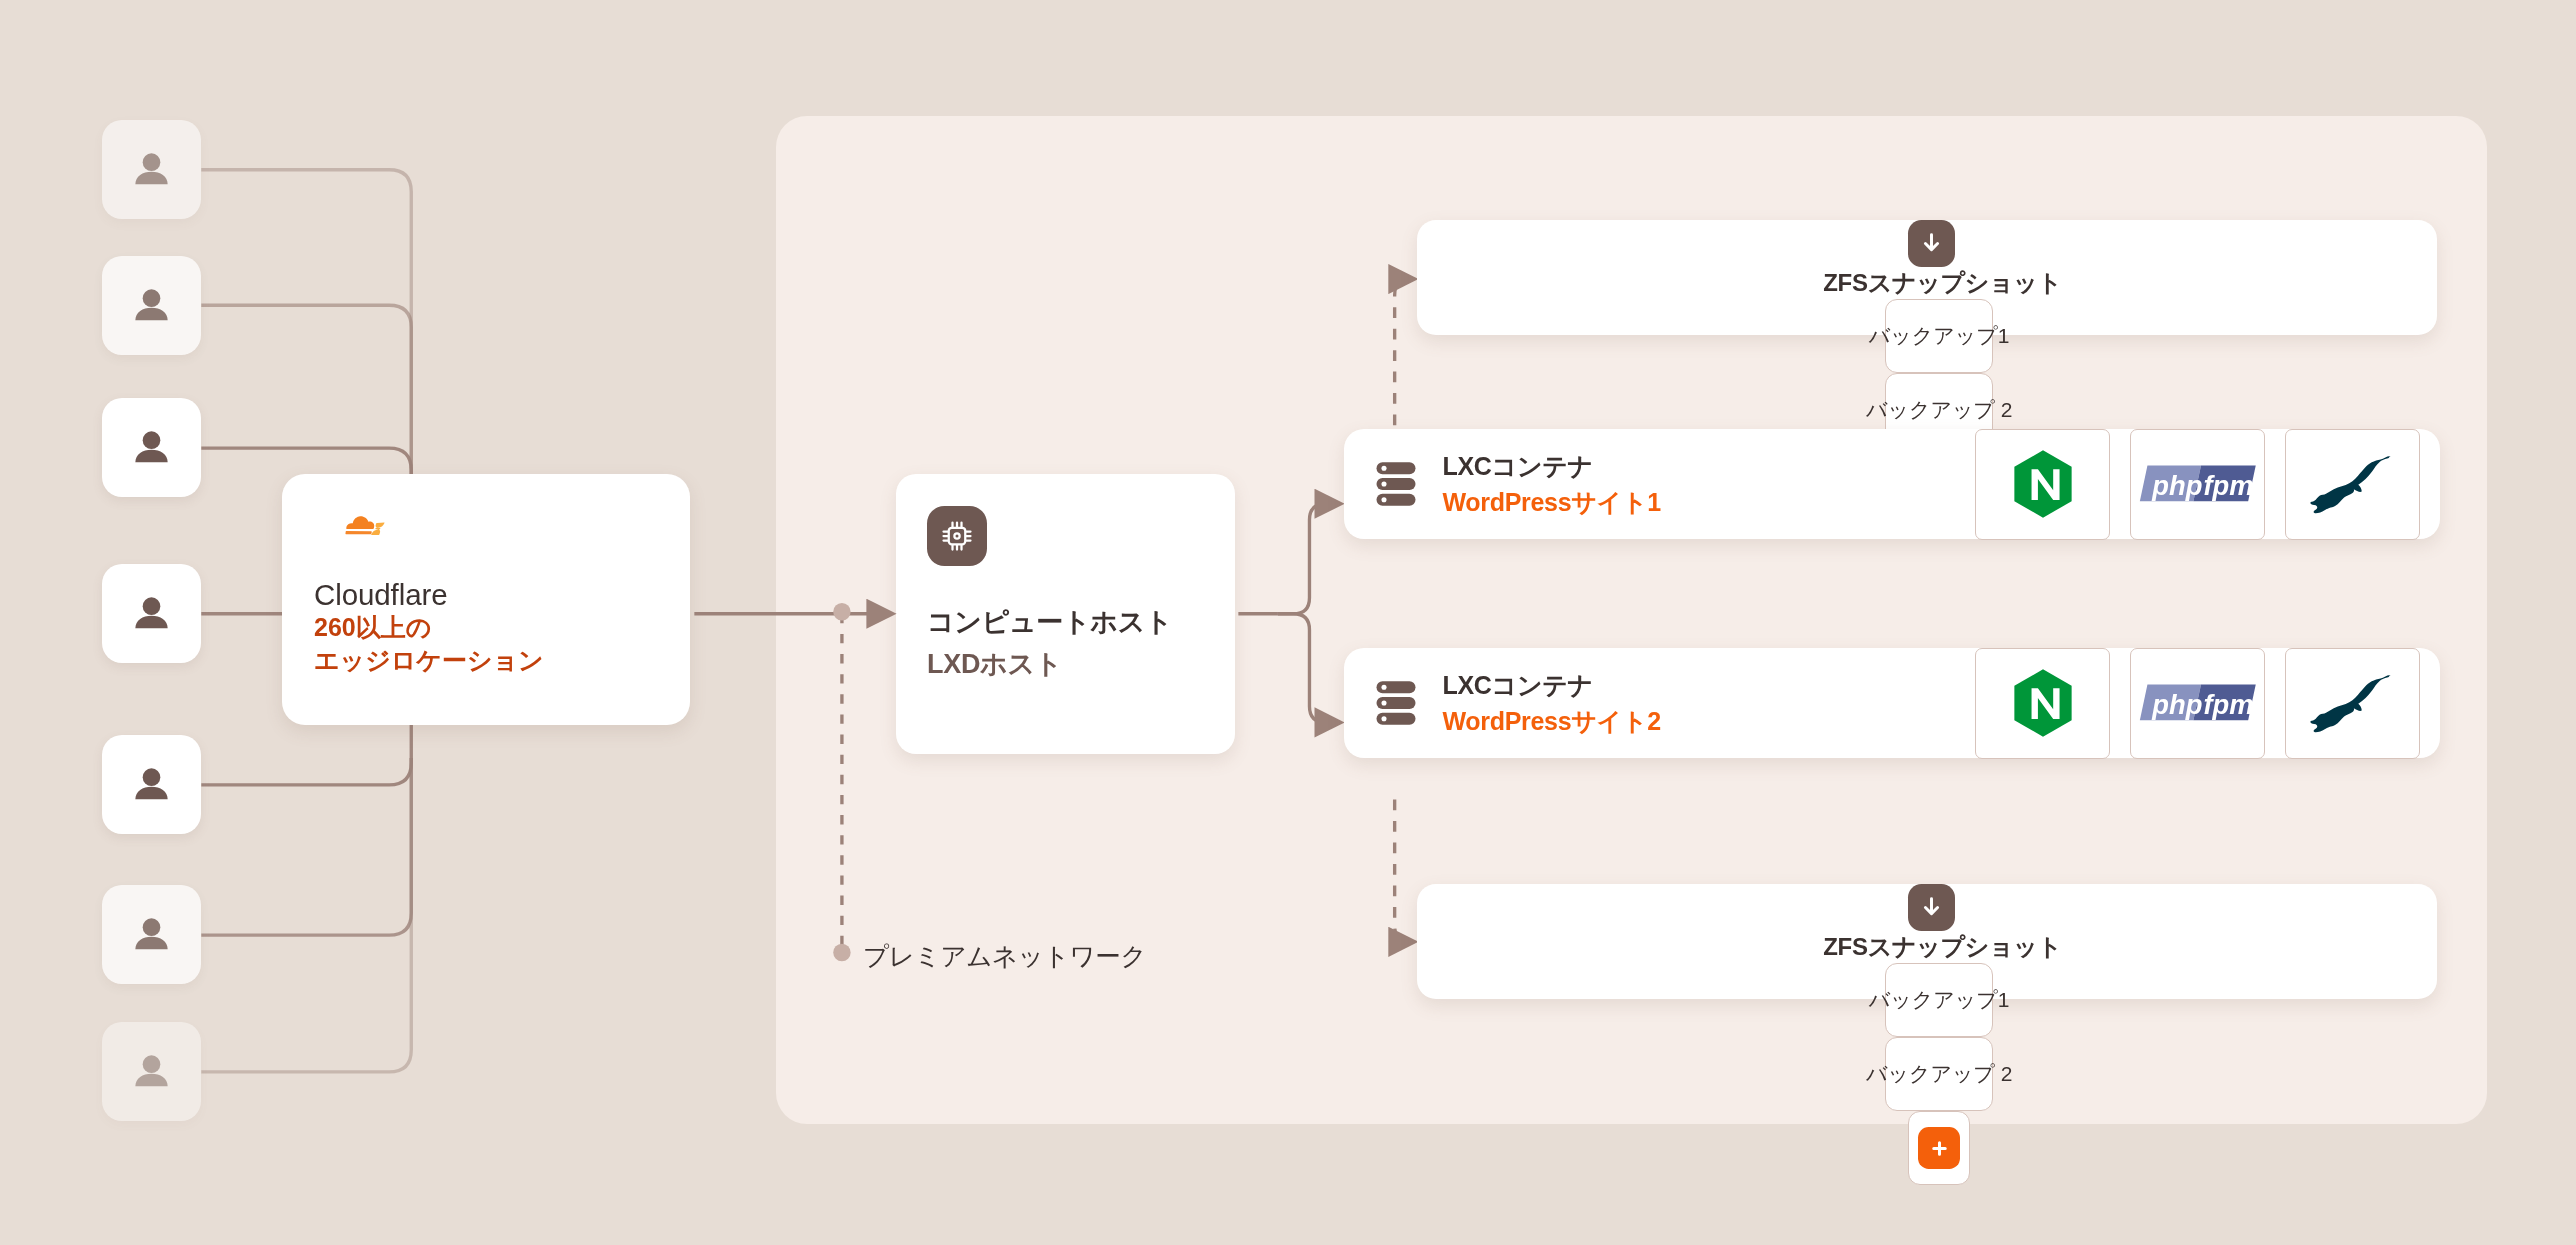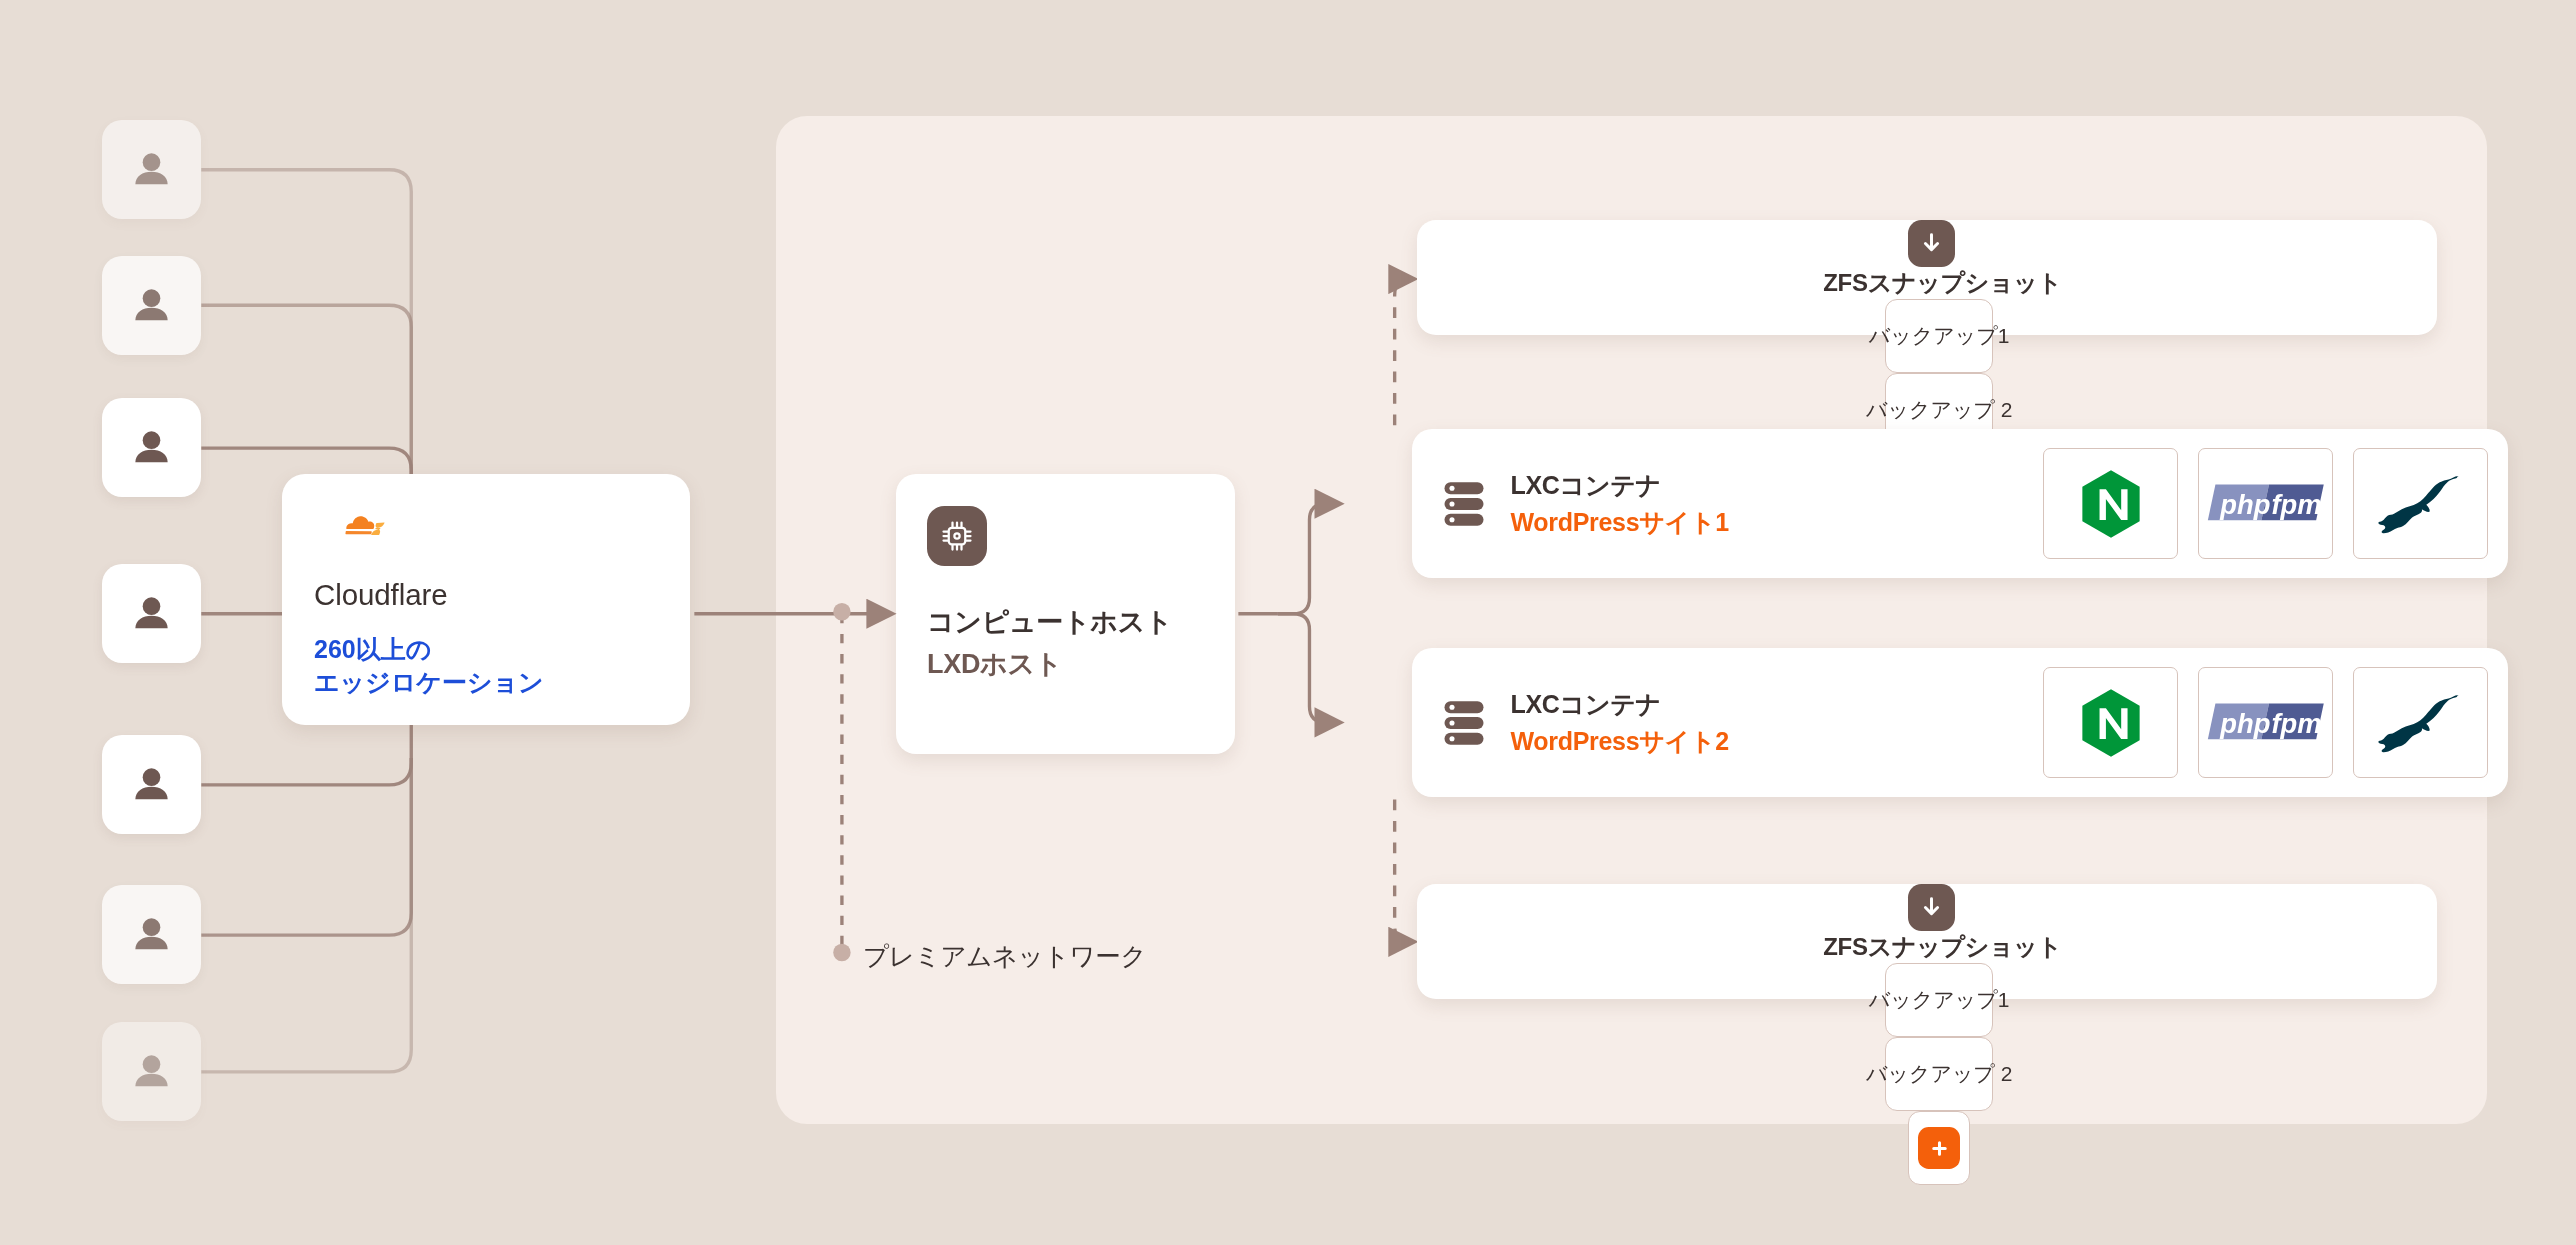--- a/index.html
+++ b/index.html
@@ -78,24 +78,24 @@
   }
   #cloudflare-logo { width: 87px; height: 38px; display:block; margin-bottom: 31px; }
   .card-title {
     font-size: 29.5px;
     font-weight: 400;
     color: #3B3230;
     line-height: 1.12;
     letter-spacing: -0.1px;
   }
   .card-sub {
-    margin-top: 22px;
+    margin-top: 0;
     font-size: 25px;
     font-weight: 700;
-    color: #1d4ed8;
+    color: #c2410c;
     line-height: 1.32;
   }
 
   
   #compute-host-card {
     left: 896px;
     top: 474px;
     width: 339px;
     height: 280px;
     border-radius: 20px;
@@ -120,23 +120,23 @@
     margin-top: 8px;
     font-size: 27px;
     font-weight: 700;
     color: #6E5852;
     line-height: 1.26;
     letter-spacing: -0.3px;
   }
 
   
   .lxc-card {
-    left: 1412px;
+    left: 1344px;
     width: 1096px;
-    height: 149px;
+    height: 110px;
     border-radius: 20px;
     display: flex;
     align-items: center;
     padding: 0 20px 0 31px;
   }
   #lxc-card-1 { top: 429px; }
   #lxc-card-2 { top: 648px; }
   .lxc-server-icon { width: 42px; height: 48px; flex: 0 0 auto; }
   .lxc-text { margin-left: 25.5px; flex: 1 1 auto; }
   .lxc-name {

